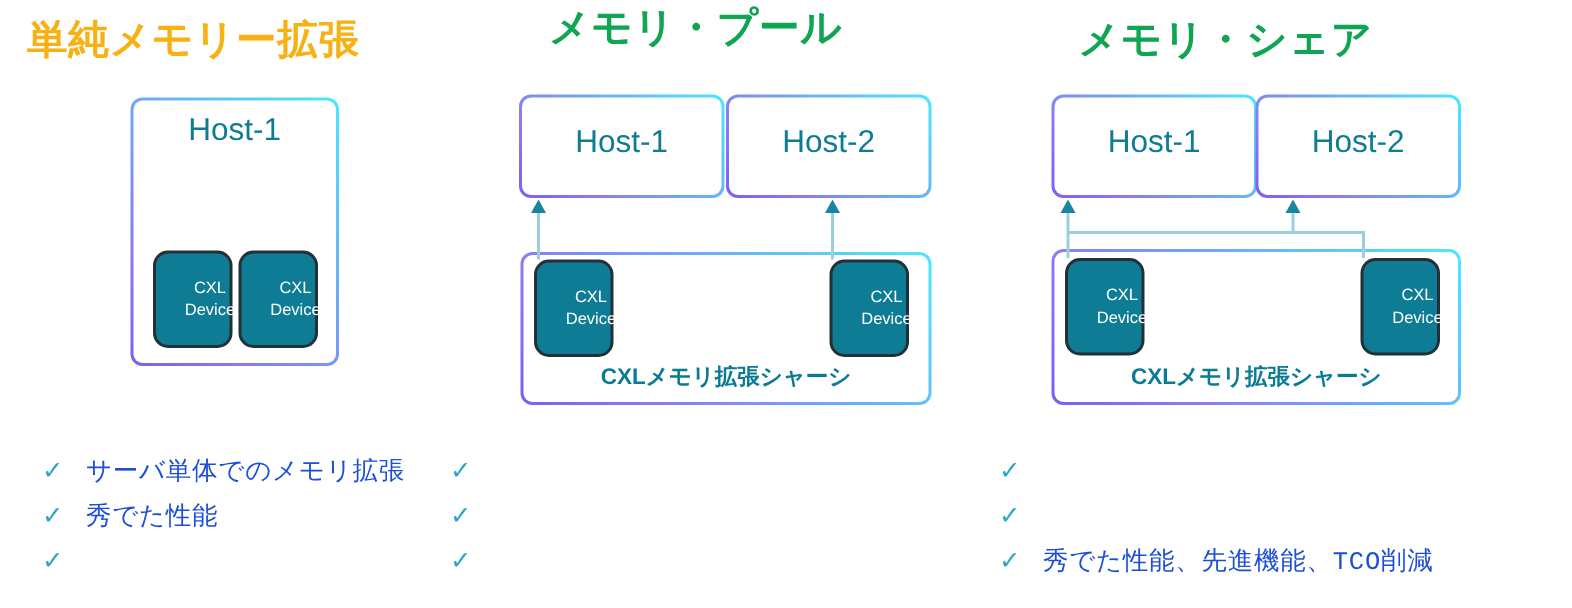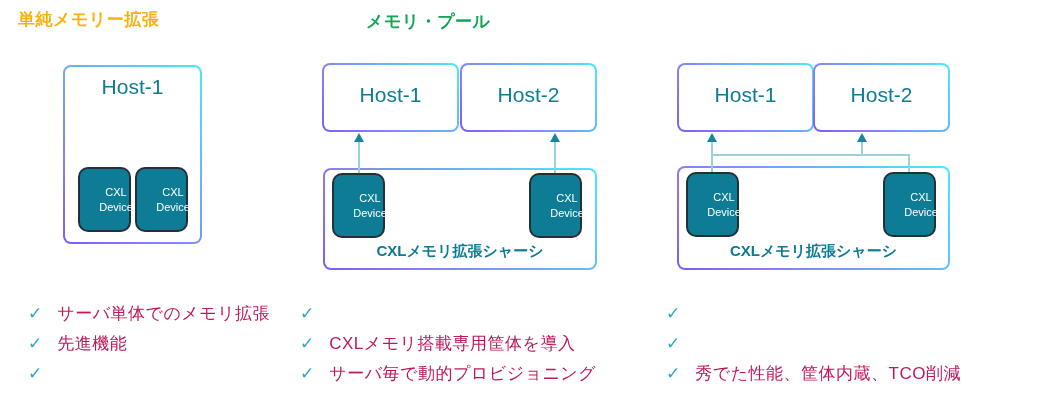--- a/index.html
+++ b/index.html
@@ -1,29 +1,30 @@
 <!DOCTYPE html>
 <html><head>
 <meta charset="utf-8">
 <style>
   html,body{margin:0;padding:0;background:#fff;}
   .canvas{
     position:relative;width:1048px;height:405px;background:#ffffff;
     font-family:"Liberation Sans","DejaVu Sans",sans-serif;overflow:hidden;
   }
   .title{
-    position:absolute;font-size:17px;font-weight:bold;white-space:nowrap;letter-spacing:.5px;
+    position:absolute;font-size:27px;font-weight:bold;white-space:nowrap;letter-spacing:.5px;
   }
   .title-orange{color:#F8B112;}
   .title-green{color:#0FA552;}
 
   
   .gbox{
     position:absolute;border-radius:8px;padding:2px;z-index:1;
     background:linear-gradient(45deg,#7B5FF5 0%,#8a7bf2 25%,#49E9FD 100%);
+    margin-left:24px;
   }
   .gbox-in{
     position:relative;width:100%;height:100%;background:#ffffff;border-radius:6px;box-sizing:border-box;
   }
   .host-label{
     color:#0E7C94;font-size:21px;white-space:nowrap;
   }
   .hl-top{position:absolute;top:8px;left:0;right:0;text-align:center;}
   .hl-center{position:absolute;inset:0;display:flex;align-items:center;justify-content:center;padding-bottom:6px;}
 
@@ -43,21 +44,21 @@
     width:0;height:0;border-left:5px solid transparent;border-right:5px solid transparent;
     border-bottom:9px solid #17869E;
   }
   .arrow .shaft{width:2px;background:#9BCFDD;margin-left:4px;}
   .hline,.vline{position:absolute;background:#9BCFDD;z-index:2;}
 
   
   .bullets{position:absolute;z-index:1;}
   .bullet{display:flex;align-items:center;height:30px;gap:15px;}
   .check{color:#2DA7C8;font-size:17px;line-height:1;}
-  .btext{color:#be185d;font-size:17px;white-space:nowrap;letter-spacing:.5px;}
+  .btext{color:#1d4ed8;font-size:17px;white-space:nowrap;letter-spacing:.5px;font-family:Liberation Mono, monospace;}
 </style>
 </head>
 <body>
 
 <div class="canvas">
 
   <div class="title title-orange" style="left:18px;top:8px">単純メモリー拡張</div>
 
   <div class="gbox" style="left:63px;top:65px;width:135px;height:175px">
     <div class="gbox-in">
@@ -73,28 +74,28 @@
     </div>
   </div>
 
   <div class="bullets" style="left:28px;top:298px">
     <div class="bullet">
       <span class="check">✓</span>
       <span class="btext">サーバ単体でのメモリ拡張</span>
     </div>
     <div class="bullet">
       <span class="check">✓</span>
-      <span class="btext">先進機能</span>
+      <span class="btext">秀でた性能</span>
     </div>
     <div class="bullet">
       <span class="check">✓</span>
     </div>
   </div>
 
-  <div class="title title-green" style="left:366px;top:10px">メモリ・プール</div>
+  <div class="title title-green" style="left:366px;top:0">メモリ・プール</div>
 
   <div class="gbox" style="left:322px;top:63px;width:133px;height:65px">
     <div class="gbox-in">
       <div class="host-label hl-center">Host-1</div>
     </div>
   </div>
   <div class="gbox" style="left:460px;top:63px;width:133px;height:65px">
     <div class="gbox-in">
       <div class="host-label hl-center">Host-2</div>
     </div>
@@ -122,28 +123,27 @@
       <div class="chassis-label">CXLメモリ拡張シャーシ</div>
     </div>
   </div>
 
   <div class="bullets" style="left:300px;top:298px">
     <div class="bullet">
       <span class="check">✓</span>
     </div>
     <div class="bullet">
       <span class="check">✓</span>
-      <span class="btext">CXLメモリ搭載専用筐体を導入</span>
     </div>
     <div class="bullet">
       <span class="check">✓</span>
-      <span class="btext">サーバ毎で動的プロビジョニング</span>
     </div>
   </div>
 
+  <div class="title title-green" style="left:719px;top:8px">メモリ・シェア</div>
 
   <div class="gbox" style="left:677px;top:63px;width:133px;height:65px">
     <div class="gbox-in">
       <div class="host-label hl-center">Host-1</div>
     </div>
   </div>
   <div class="gbox" style="left:813px;top:63px;width:133px;height:65px">
     <div class="gbox-in">
       <div class="host-label hl-center">Host-2</div>
     </div>
@@ -176,17 +176,17 @@
 
   <div class="bullets" style="left:666px;top:298px">
     <div class="bullet">
       <span class="check">✓</span>
     </div>
     <div class="bullet">
       <span class="check">✓</span>
     </div>
     <div class="bullet">
       <span class="check">✓</span>
-      <span class="btext">秀でた性能、筐体内蔵、TCO削減</span>
+      <span class="btext">秀でた性能、先進機能、TCO削減</span>
     </div>
   </div>
 
 </div>
 
 </body></html>

